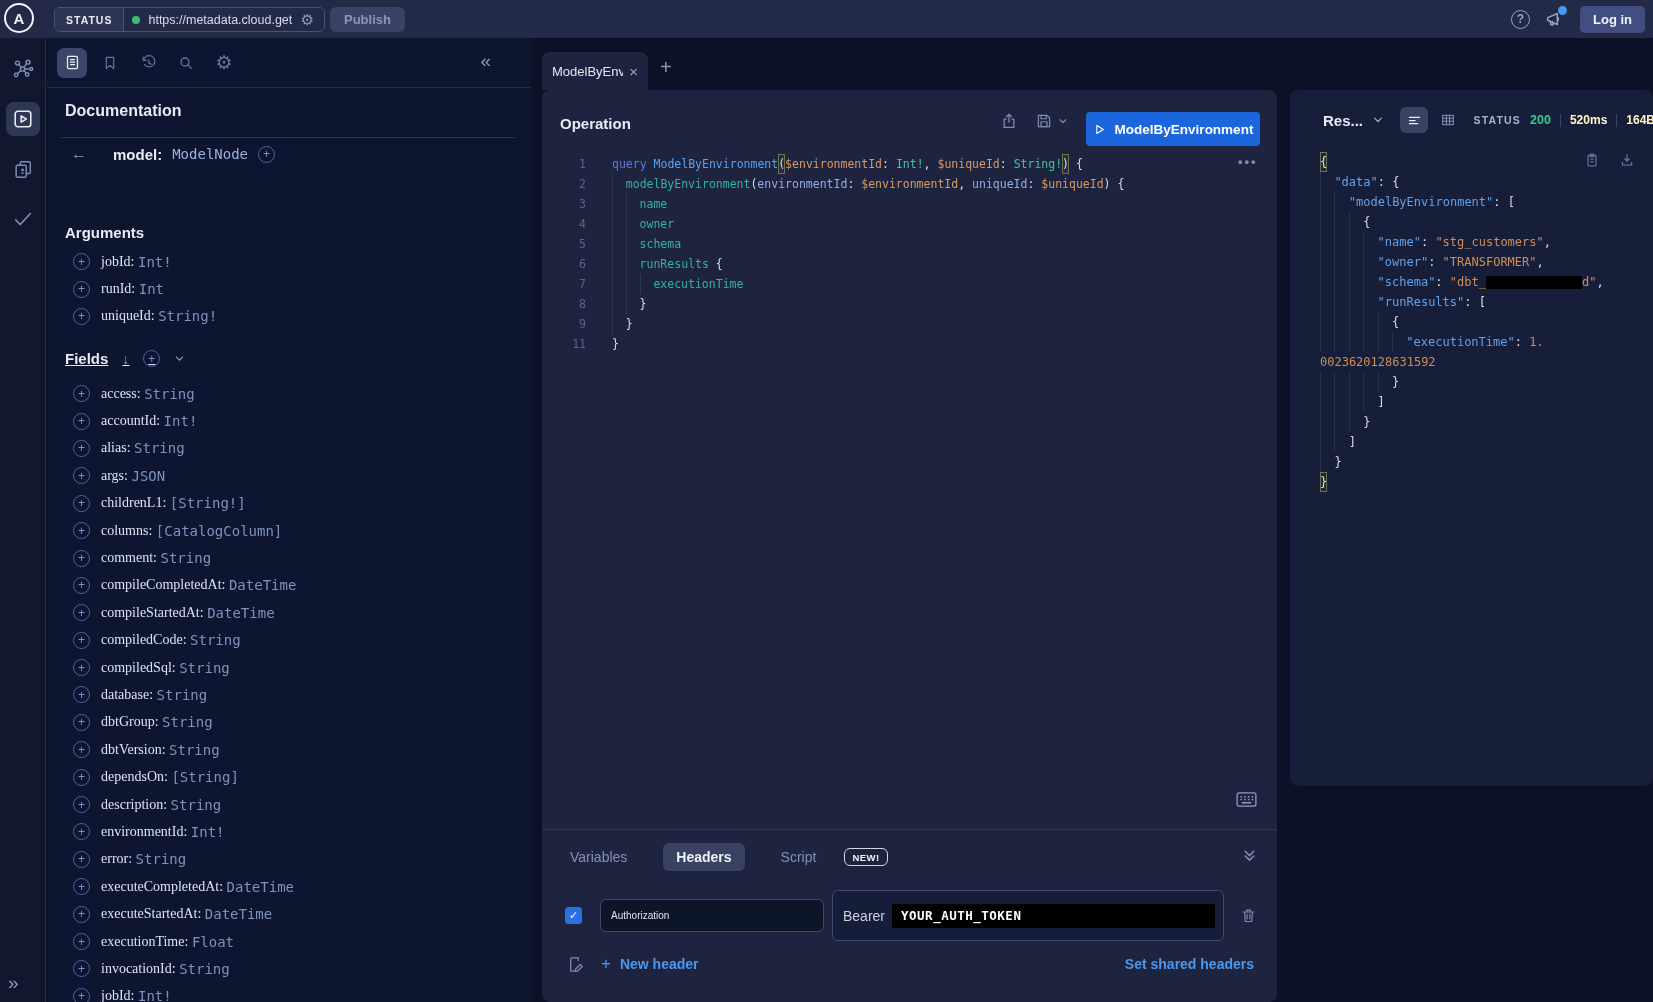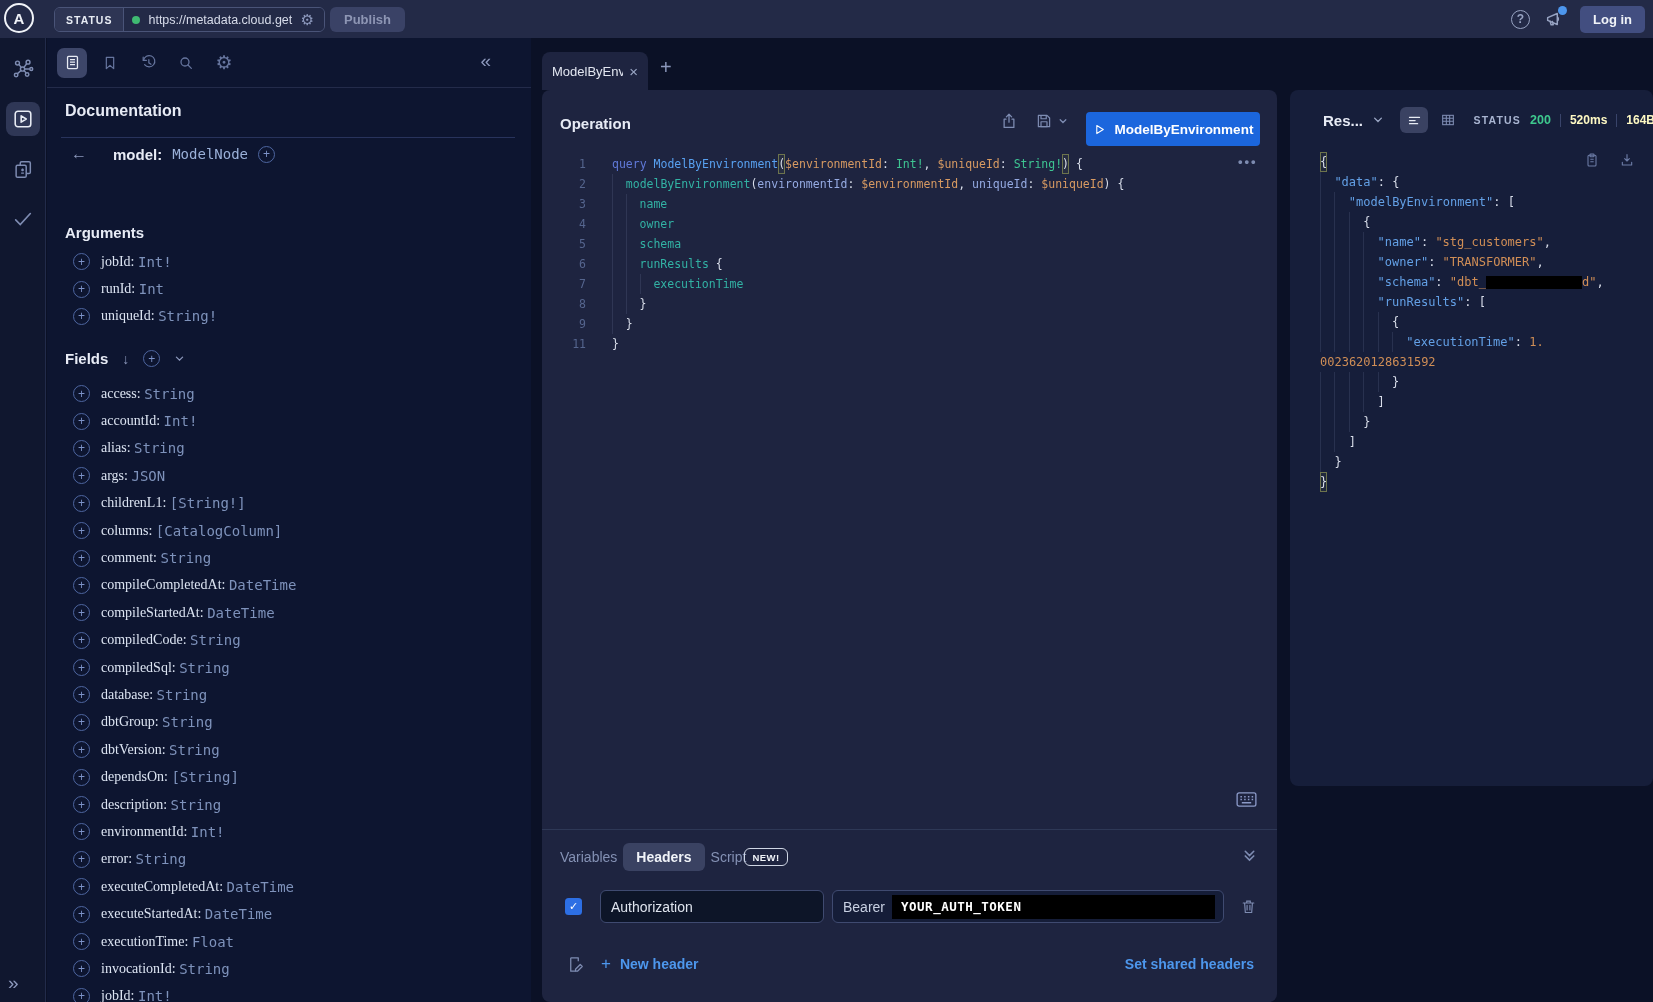--- a/index.html
+++ b/index.html
@@ -49,21 +49,21 @@
   .dt-collapse { position:absolute; right:40px; top:12px; color:#8c98bc; font-size:19px; }
   .docs-title { position:absolute; left:18px; top:64px; font-size:16px; font-weight:bold; }
   .docs-divider { position:absolute; left:14px; right:16px; top:99px; height:1px; background:#28335c; }
   .model-row { position:absolute; left:24px; top:105px; height:22px; display:flex; align-items:center; gap:10px; }
   .back-arrow { color:#8c98bc; font-size:16px; }
   .model-label { font-size:15px; font-weight:bold; margin-left:16px; }
   .model-type { font-size:15px; color:#9bb1d9; font-family:"DejaVu Sans Mono", monospace; font-size:14px; }
   .plus-circ { width:17px; height:17px; border:1.3px solid #4e66a0; border-radius:50%; color:#7d93c8; font-size:12px;
           line-height:14px; display:flex; align-items:center; justify-content:center; flex:none; }
   .section-title { position:absolute; left:18px; font-size:15px; font-weight:bold; }
-  .fields-header { position:absolute; left:18px; top:312px; display:flex; align-items:center; gap:14px; }
+  .fields-header { position:absolute; left:18px; top:312px; display:flex; align-items:center; gap:14px;text-decoration:underline; }
   .sort-arrow { color:#8c98bc; font-size:14px; }
   .chev { color:#8c98bc; }
   .doc-list { position:absolute; left:0; width:100%; }
   .doc-row { height:27.4px; display:flex; align-items:center; padding-left:26px; }
   .doc-row .plus-circ { margin-right:11px; }
   .fname { font-family:Liberation Serif, serif; font-size:14px; color:#dce4f2; white-space:pre; }
   .ftype { font-family:"DejaVu Sans Mono", monospace; font-size:14px; color:#7e92bb; white-space:pre; }
 
   
   .tab { position:absolute; left:542px; top:52px; width:106px; height:38px; background:#1e2440; border-radius:8px 8px 0 0;
@@ -85,32 +85,32 @@
   .g { width:var(--gw); border-left:1px solid rgba(136,150,190,0.16); flex:none; }
   .tk-kw { color:#6079d8; } .tk-op { color:#58a0f0; } .tk-fld { color:#32b2a4; } .tk-arg { color:#95aae2; }
   .tk-var { color:#d79a62; } .tk-typ { color:#3ec592; } .tk-pun { color:#d9deea; }
   .tk-brk { color:#d9deea; box-shadow:inset 0 0 0 1px #6d744d; background:rgba(109,116,77,0.12); }
   .tk-key { color:#63a0e6; } .tk-str { color:#d08e56; } .tk-num { color:#d08e56; }
   .redact { display:inline-block; width:96px; height:13px; background:#000; align-self:center; }
   .kbd-icon { position:absolute; left:694px; top:702px; color:#8c9ac8; }
   .mid-divider { position:absolute; left:0; top:739px; width:100%; height:1px; background:#2e3856; }
 
   
-  .sec-tabs { position:absolute; left:18px; top:753px; display:flex; align-items:center; gap:6px; }
+  .sec-tabs { position:absolute; left:28px; top:753px; display:flex; align-items:center; gap:36px; }
   .sec-tab { font-size:14px; color:#8491b4; }
   .sec-tab.active { background:#3a4262; border-radius:6px; padding:6px 13px; color:#f0f3f8; font-weight:bold; }
   .new-badge { border:1.5px solid #cfd6e4; border-radius:6px; padding:2.5px 7px; font-size:9.5px; font-weight:bold;
          letter-spacing:.5px; color:#f0f3f8; margin-left:-8px; }
   .sec-collapse { position:absolute; left:700px; top:758px; color:#7e8cb2; }
   .hdr-row { position:absolute; left:23px; top:800px; display:flex; align-items:center; }
   .checkbox { width:17px; height:17px; background:#2d6fe4; border-radius:3.5px; color:#fff; font-size:11px;
          display:flex; align-items:center; justify-content:center; flex:none; }
   .hdr-input1 { margin-left:18px; width:224px; height:33px; background:#0d1528; border:1px solid #3f4a70; border-radius:6px;
-         display:flex; align-items:center; padding:0 10px; font-size:14px; color:#dfe4ee; }
-  .hdr-input2 { margin-left:8px; width:392px; height:33px; background:#151d38; border:1px solid #3f4a70; border-radius:6px;
+         display:flex; align-items:center; padding:0 10px; font-size:10px; color:#dfe4ee; }
+  .hdr-input2 { margin-left:8px; width:392px; height:51px; background:#151d38; border:1px solid #3f4a70; border-radius:6px;
          display:flex; align-items:center; padding:0 8px 0 10px; font-size:14px; color:#c8d0e2;justify-content:center; }
   .token-redact { flex:1; height:24px; background:#000; margin-left:7px; display:flex; align-items:center; padding-left:9px;
          font-family:"DejaVu Sans Mono", monospace; font-size:12.5px; font-weight:bold; color:#fff; letter-spacing:.5px; }
   .trash-btn { margin-left:16px; color:#7e8cb2; }
   .hdr-bottom { position:absolute; left:24px; top:864px; width:688px; display:flex; align-items:center; }
   .newhdr { margin-left:16px; color:#4d97ed; font-size:14px; font-weight:bold; display:flex; align-items:center; gap:9px; }
   .newhdr .plus { font-size:17px; font-weight:normal; }
   .sharedhdr { margin-left:auto; color:#4d97ed; font-size:14px; font-weight:bold; }
   .docpencil { color:#7e8cb2; }
 

